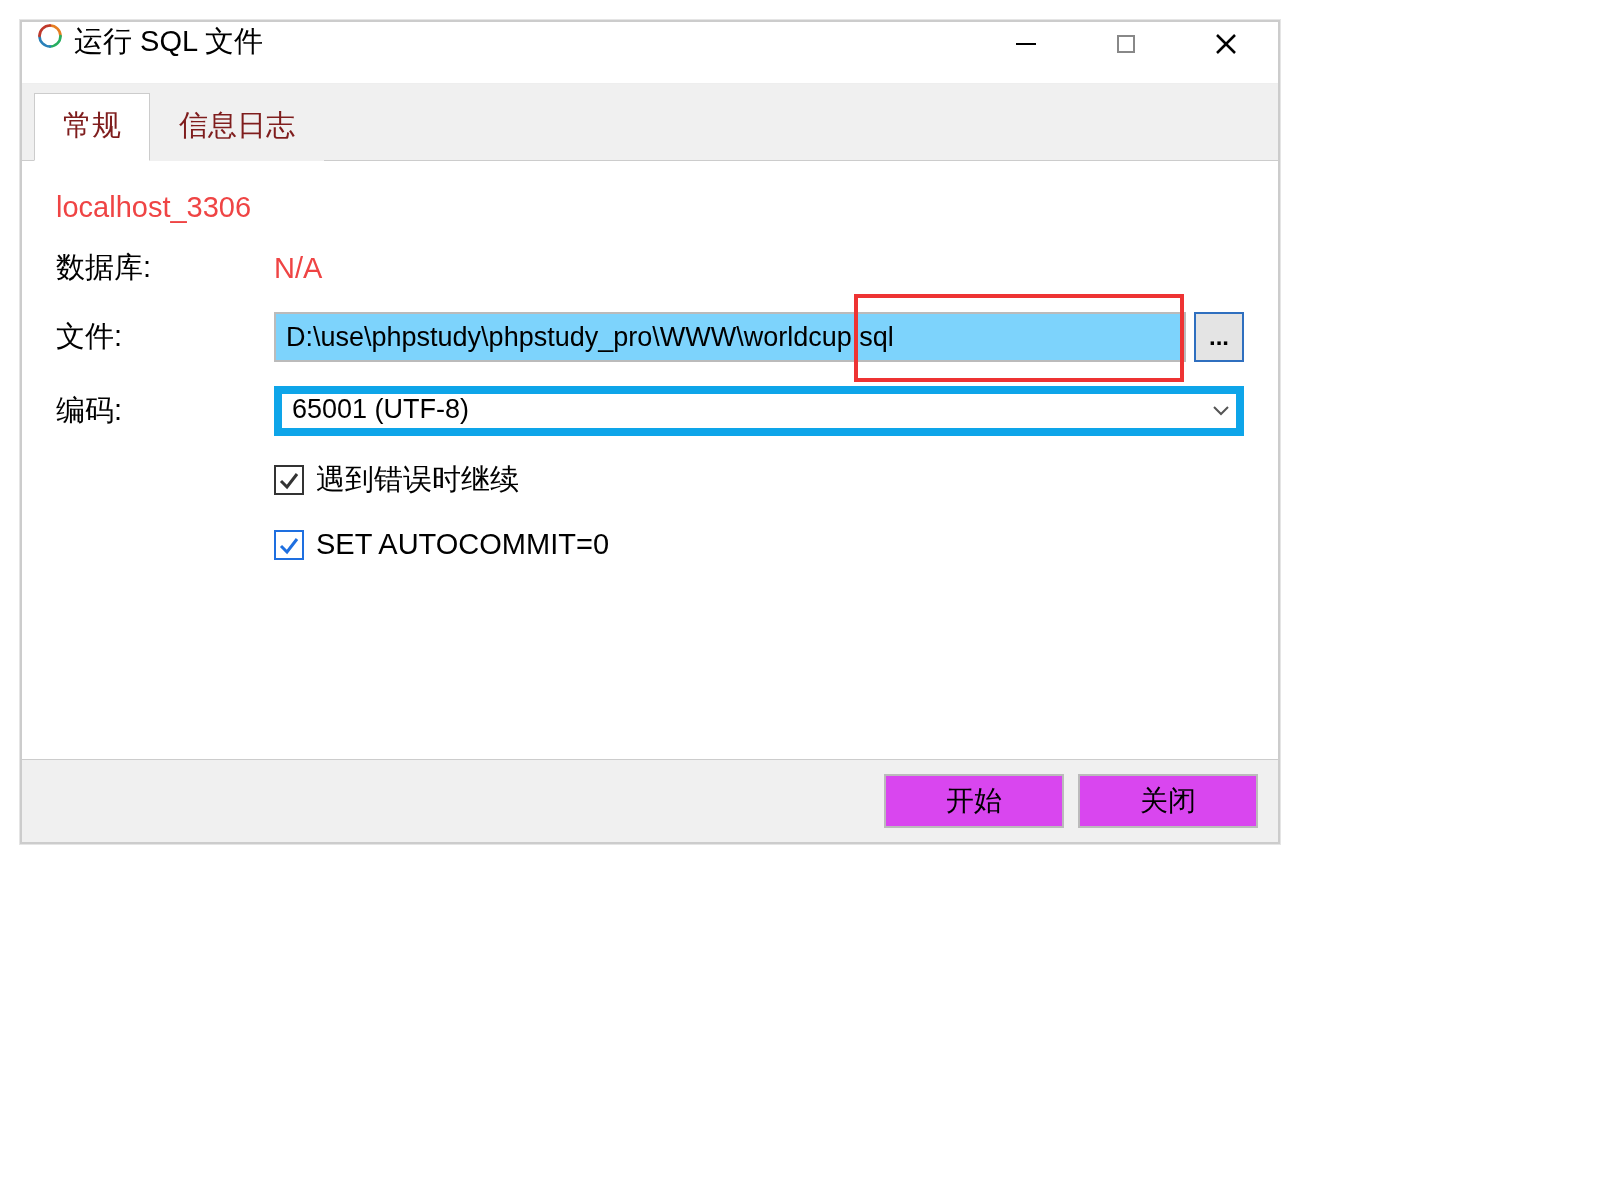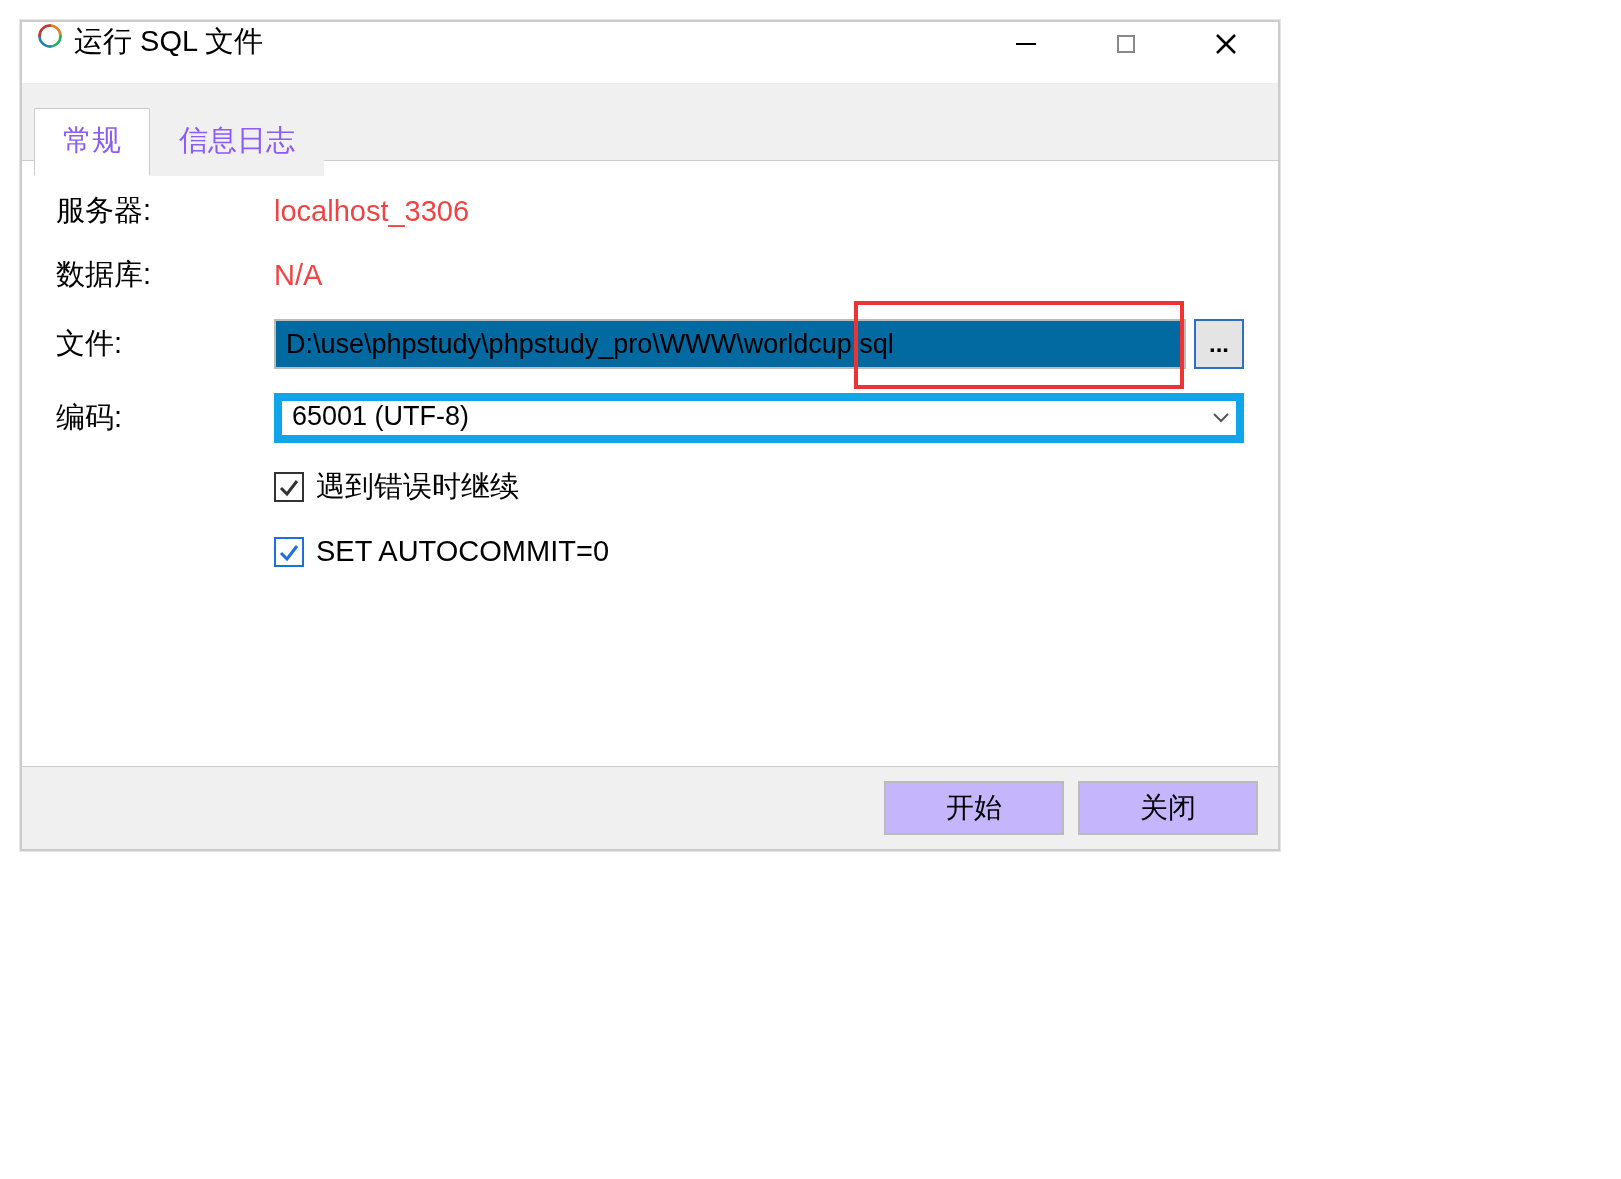--- a/index.html
+++ b/index.html
@@ -53,26 +53,26 @@
     .tabs {
       display: flex;
       background: #f0f0f0;
       border-bottom: 1px solid #ccc;
       padding-left: 12px;
       padding-top: 8px;
     }
     .tab {
       padding: 12px 28px 14px;
       font-size: 29px;
-      color: #8b5cf6;
+      color: #7f1d1d;
       cursor: pointer;
       background: #f0f0f0;
       border: 1px solid transparent;
       position: relative;
-      top: 16px;
+      top: 1px;
     }
     .tab.active {
       background: #fff;
       border: 1px solid #ccc;
       border-bottom: 1px solid #fff;
     }
     .content {
       padding: 30px 34px 40px 34px;
     }
     .row {
@@ -96,21 +96,21 @@
       flex: 1;
       position: relative;
     }
     .text-input {
       flex: 1;
       height: 50px;
       border: 2px solid #bbb;
       font-size: 27px;
       padding: 0 10px;
       font-family: inherit;
-      background: #0369a1;
+      background: #7dd3fc;
     }
     .highlight-box {
       position: absolute;
       border: 4px solid #e33;
       pointer-events: none;
       right: 60px;
       top: -18px;
       width: 330px;
       height: 88px;
     }
@@ -175,21 +175,21 @@
       justify-content: flex-end;
       padding: 14px 20px;
       gap: 14px;
       border-top: 1px solid #ccc;
       background: #f0f0f0;
     }
     .footer-btn {
       width: 180px;
       height: 54px;
       border: 2px solid #bbb;
-      background: #c4b5fd;
+      background: #d946ef;
       font-size: 28px;
       font-family: inherit;
       cursor: pointer;
       display: flex;
       align-items: center;
       justify-content: center;
     }
     .spacer { height: 130px; }
   </style>
 </head>
@@ -228,21 +228,20 @@
   </div>
 
   <div class="tabs">
     <div class="tab active">常规</div>
     <div class="tab">信息日志</div>
   </div>
 
   <div class="content">
 
     <div class="row">
-      <div class="label">服务器:</div>
       <div class="value">localhost_3306</div>
     </div>
 
     <div class="row">
       <div class="label">数据库:</div>
       <div class="value">N/A</div>
     </div>
 
     <div class="row file-row">
       <div class="label">文件:</div>

